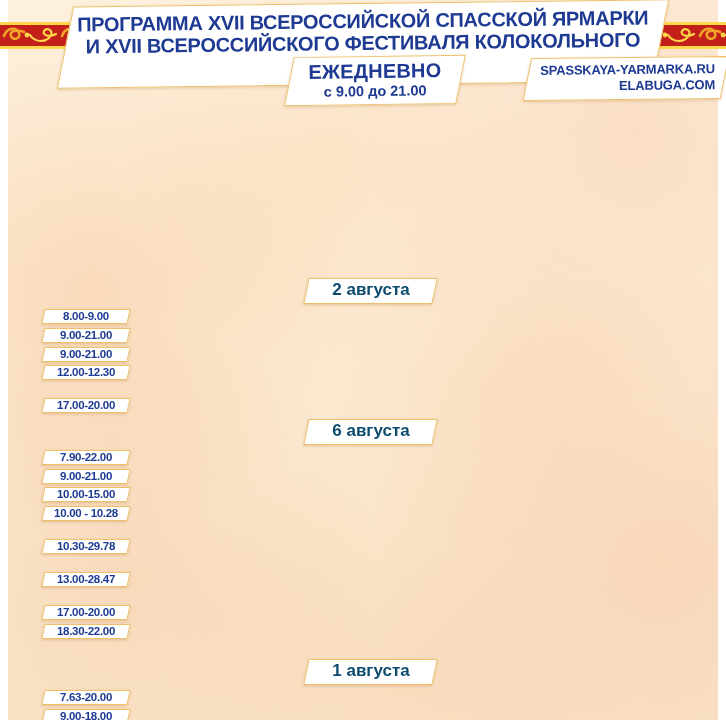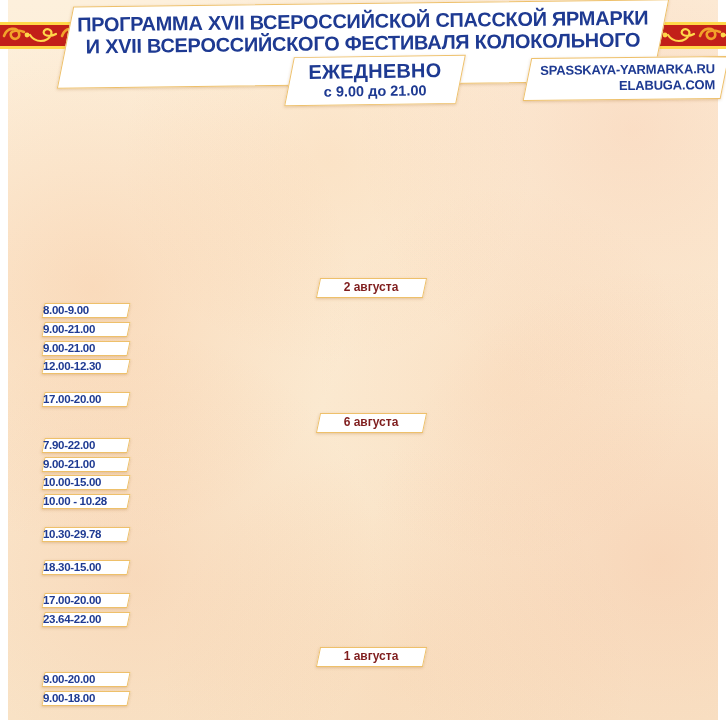--- a/index.html
+++ b/index.html
@@ -44,25 +44,25 @@
   
   .general{display:flex;gap:12px;padding:6px 12px 0 30px;}
   .gcol{flex:1 1 50%;}
   .gcol.left{flex:0 0 46.5%;}
   .bullet-item{display:flex;align-items:flex-start;margin-bottom:3px;}
   .dot{flex:0 0 7px;height:7px;border-radius:50%;background:#c3181e;margin:4px 8px 0 0;}
   .btext{font-size:11px;line-height:1.3;letter-spacing:-.35px;}
   
   .days{padding:0 12px 0 28px;}
   .day-head{display:flex;justify-content:center;margin:4px 0 5px;}
-  .day-head .inner{display:block;padding:2px 26px 4px;font-size:12px;color:#7f1d1d;}
+  .day-head .inner{display:block;padding:2px 26px 4px;font-size:17px;color:#0c4a6e;}
   .sched-row{display:flex;align-items:flex-start;margin-bottom:2.5px;}
   .sched-row .dot{margin-top:5px;}
   .timebox{flex:0 0 86px;margin-right:13px;}
-  .timebox .inner{display:block;text-align:left;font-size:11.5px;letter-spacing:-.3px;color:#1e3a92;padding:1px 0 2px;}
+  .timebox .inner{display:block;text-align:center;font-size:11.5px;letter-spacing:-.3px;color:#1e3a92;padding:1px 0 2px;}
   .rtext{flex:1;font-size:11px;line-height:1.3;letter-spacing:-.35px;padding-top:2px;}
 </style>
 </head>
 <body>
 
 <div class="poster">
   <div class="canvas"></div>
 
   <div class="header">
     <div class="band">
@@ -218,49 +218,49 @@
         <div class="sched-row">
           <span class="dot"></span>
           <div class="skewbox timebox">
             <span class="inner">10.30-29.78</span>
           </div>
           <div class="rtext"><span style="color: rgb(207, 33, 39);">Первые Всероссийские женские соревнования по рубке шашкой «Казарла» </span><span style="color: rgb(29, 63, 154);">(Шишкинские пруды, стадион «Молодежный»).</span></div>
         </div>
         <div class="sched-row">
           <span class="dot"></span>
           <div class="skewbox timebox">
-            <span class="inner">18.30-15.00</span>
+            <span class="inner">13.00-28.47</span>
           </div>
           <div class="rtext"><span style="color: rgb(207, 33, 39);">Звон-концерт участников XVII Всероссийского фестиваля колокольного звона </span><span style="color: rgb(29, 63, 154);">на территории Спасского собора.</span></div>
         </div>
         <div class="sched-row">
           <span class="dot"></span>
           <div class="skewbox timebox">
             <span class="inner">17.00-20.00</span>
           </div>
           <div class="rtext"><span style="color: rgb(207, 33, 39);">Концертная программа </span><span style="color: rgb(29, 63, 154);">в Александровском саду. </span><span style="color: rgb(207, 33, 39);">Рок-группа IMMORTALS, ВИА «СОЮЗ», рок-группа «Другая».</span></div>
         </div>
         <div class="sched-row">
           <span class="dot"></span>
           <div class="skewbox timebox">
-            <span class="inner">23.64-22.00</span>
+            <span class="inner">18.30-22.00</span>
           </div>
           <div class="rtext"><span style="color: rgb(207, 33, 39);">Гала-концерт XXIII Всероссийского фестиваля авторской песни «ВДОХновение» </span><span style="color: rgb(29, 63, 154);">(Шишкинские пруды).</span><br><span style="color: rgb(29, 63, 154);">Специальный гость </span><span style="color: rgb(207, 33, 39);">Григорий Васильевич Гладков </span><span style="color: rgb(29, 63, 154);">– российский бард и композитор.</span></div>
         </div>
       </div>
       <div class="day-section">
         <div class="day-head">
           <div class="skewbox">
             <span class="inner">1 августа</span>
           </div>
         </div>
         <div class="sched-row">
           <span class="dot"></span>
           <div class="skewbox timebox">
-            <span class="inner">9.00-20.00</span>
+            <span class="inner">7.63-20.00</span>
           </div>
           <div class="rtext"><span style="color: rgb(207, 33, 39);">Работа Спасской ярмарки и выступления участников Фестиваля колокольного звона.</span></div>
         </div>
         <div class="sched-row">
           <span class="dot"></span>
           <div class="skewbox timebox">
             <span class="inner">9.00-18.00</span>
           </div>
           <div class="rtext"><span style="color: rgb(207, 33, 39);">Работа музейно-выставочных объектов Елабужского государственного музея-заповедника.</span></div>
         </div>

